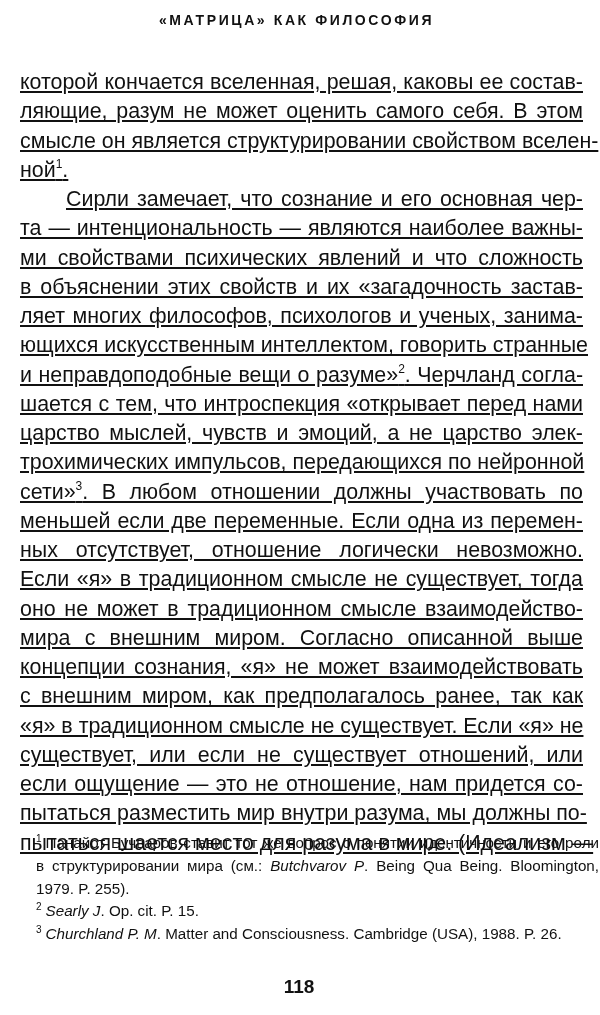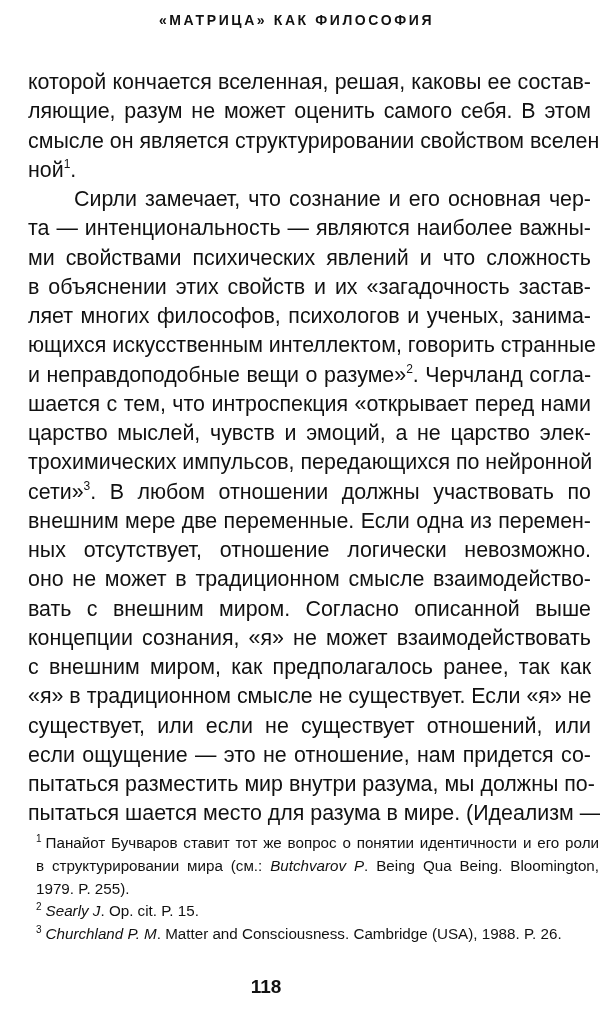--- a/index.html
+++ b/index.html
@@ -5,43 +5,43 @@
   html, body { margin: 0; padding: 0; background: #ffffff; }
   body {
     width: 600px; height: 1015px; position: relative; overflow: hidden;
     font-family: "Liberation Sans", sans-serif; color: #111111;
   }
   .running-head {
     position: absolute; top: 12px; left: 0; width: 593px; text-align: center;
     font-weight: bold; font-size: 14px; letter-spacing: 2.6px;
   }
   .body-text {
-    position: absolute; top: 68px; left: 28px; width: 563px;
-    font-size: 21.4px; line-height: 29.25px;
+    position: absolute; top: 68px; left: 20px; width: 563px;
+    font-size: 21.4px; line-height: 29.25px; text-decoration: underline;
   }
   .line {
     display: block; height: 29.25px; white-space: nowrap;
     text-align: justify; text-align-last: justify;
   }
   .line.last { text-align-last: left; }
   .line.indent { padding-left: 46px; }
   sup { font-size: 12px; line-height: 0; vertical-align: 9px; }
   .footnotes {
     position: absolute; top: 832px; left: 36px; width: 563px;
     font-size: 15.2px; line-height: 22.8px;
   }
   .fn-line {
     display: block; white-space: nowrap;
     text-align: justify; text-align-last: justify;
   }
   .fn-line.last { text-align-last: left; }
   .fn-line sup { font-size: 10px; vertical-align: 6px; margin-right: 4px; }
   .page-number {
     position: absolute; top: 976px; left: 0; width: 532px; text-align: center;
-    font-weight: bold; font-size: 19px;
+    font-weight: bold; font-size: 19px; padding-left: 33px;
   }
   i { font-style: italic; }
 </style>
 </head>
 <body>
 
 <div class="running-head">«МАТРИЦА» КАК ФИЛОСОФИЯ</div>
 
 <div class="body-text">
   <span class="line">которой кончается вселенная, решая, каковы ее состав-</span>
@@ -52,24 +52,25 @@
   <span class="line">та — интенциональность — являются наиболее важны-</span>
   <span class="line">ми свойствами психических явлений и что сложность</span>
   <span class="line">в объяснении этих свойств и их «загадочность застав-</span>
   <span class="line">ляет многих философов, психологов и ученых, занима-</span>
   <span class="line">ющихся искусственным интеллектом, говорить странные</span>
   <span class="line"><span>и неправдоподобные вещи о разуме»</span><sup>2</sup><span>. Черчланд согла-</span></span>
   <span class="line">шается с тем, что интроспекция «открывает перед нами</span>
   <span class="line">царство мыслей, чувств и эмоций, а не царство элек-</span>
   <span class="line">трохимических импульсов, передающихся по нейронной</span>
   <span class="line"><span>сети»</span><sup>3</sup><span>. В любом отношении должны участвовать по</span></span>
-  <span class="line">внешним мере две переменные. Если одна из перемен-</span>
+  <span class="line">меньшей если две переменные. Если одна из перемен-</span>
   <span class="line">ных отсутствует, отношение логически невозможно.</span>
+  <span class="line">Если «я» в традиционном смысле не существует, тогда</span>
   <span class="line">оно не может в традиционном смысле взаимодейство-</span>
-  <span class="line">вать с внешним миром. Согласно описанной выше</span>
+  <span class="line">мира с внешним миром. Согласно описанной выше</span>
   <span class="line">концепции сознания, «я» не может взаимодействовать</span>
   <span class="line">с внешним миром, как предполагалось ранее, так как</span>
   <span class="line">«я» в традиционном смысле не существует. Если «я» не</span>
   <span class="line">существует, или если не существует отношений, или</span>
   <span class="line">если ощущение — это не отношение, нам придется со-</span>
   <span class="line">пытаться разместить мир внутри разума, мы должны по-</span>
   <span class="line">пытаться шается место для разума в мире. (Идеализм —</span>
 </div>
 
 <div class="footnotes">

